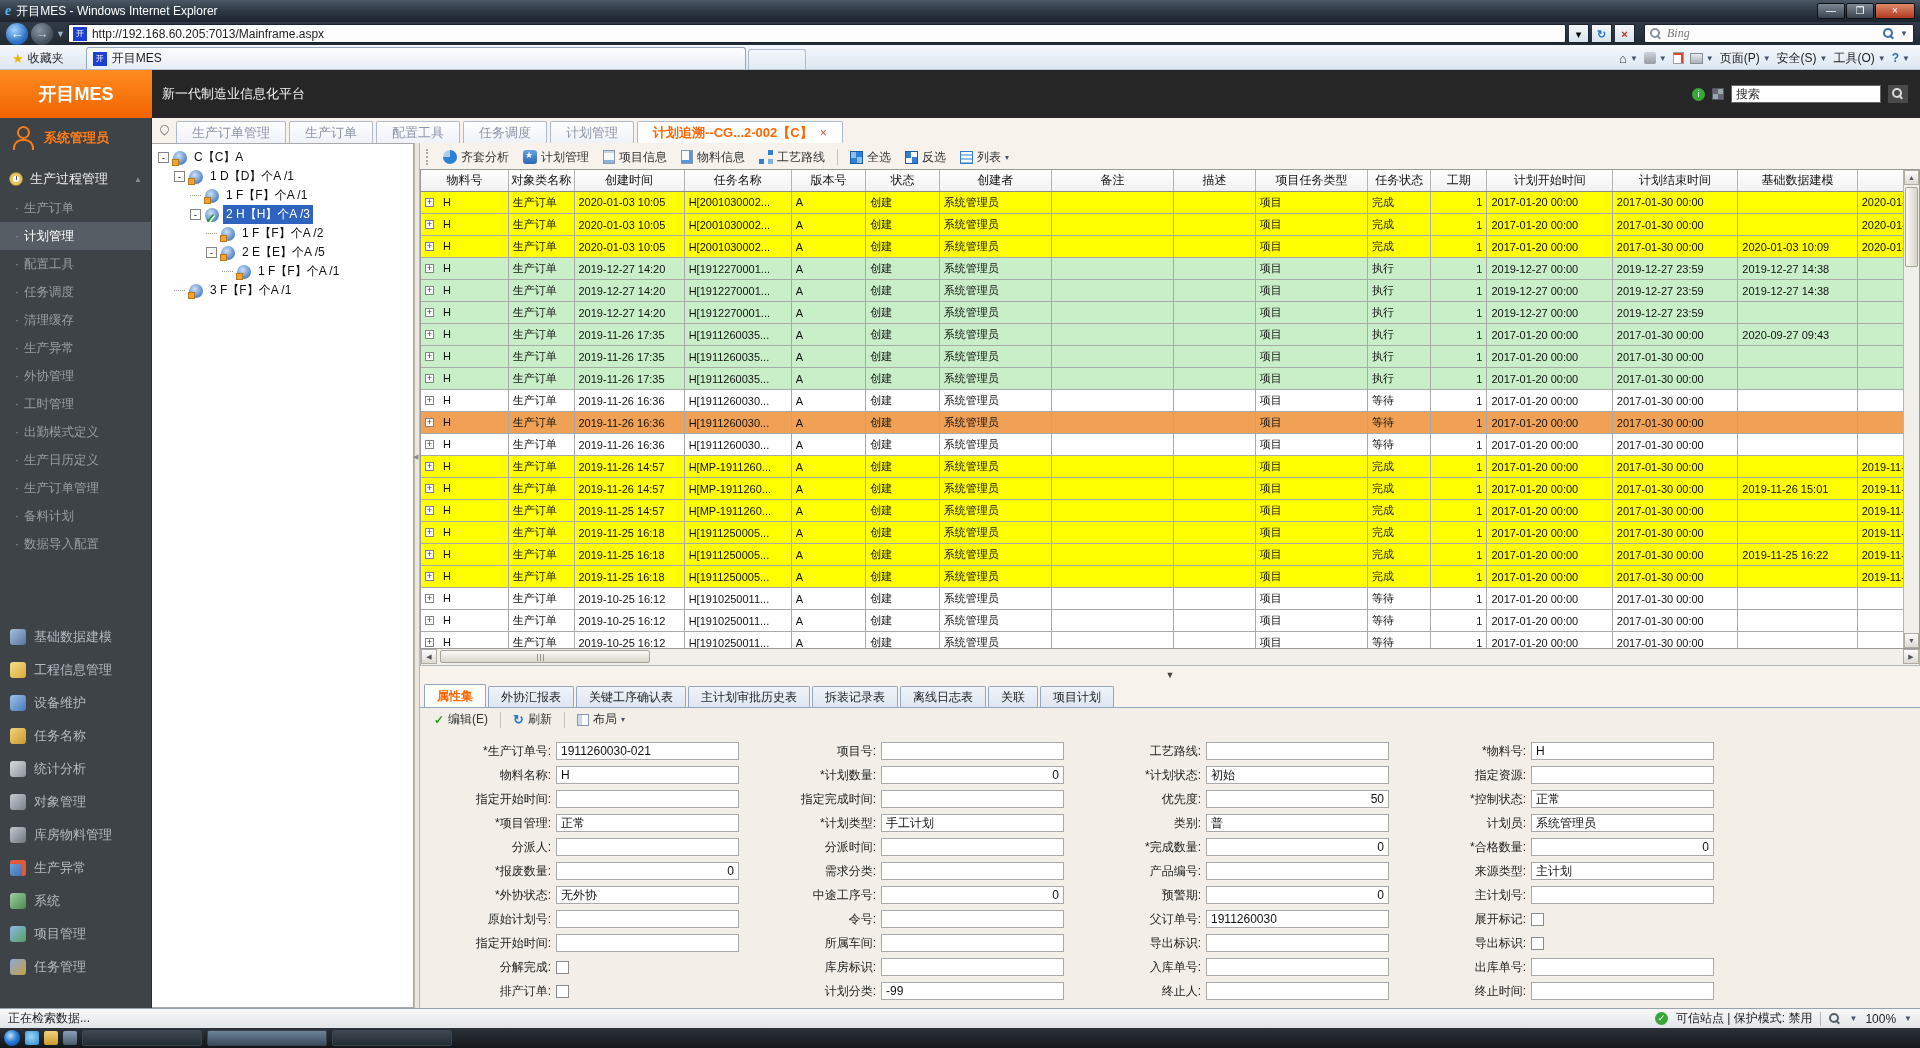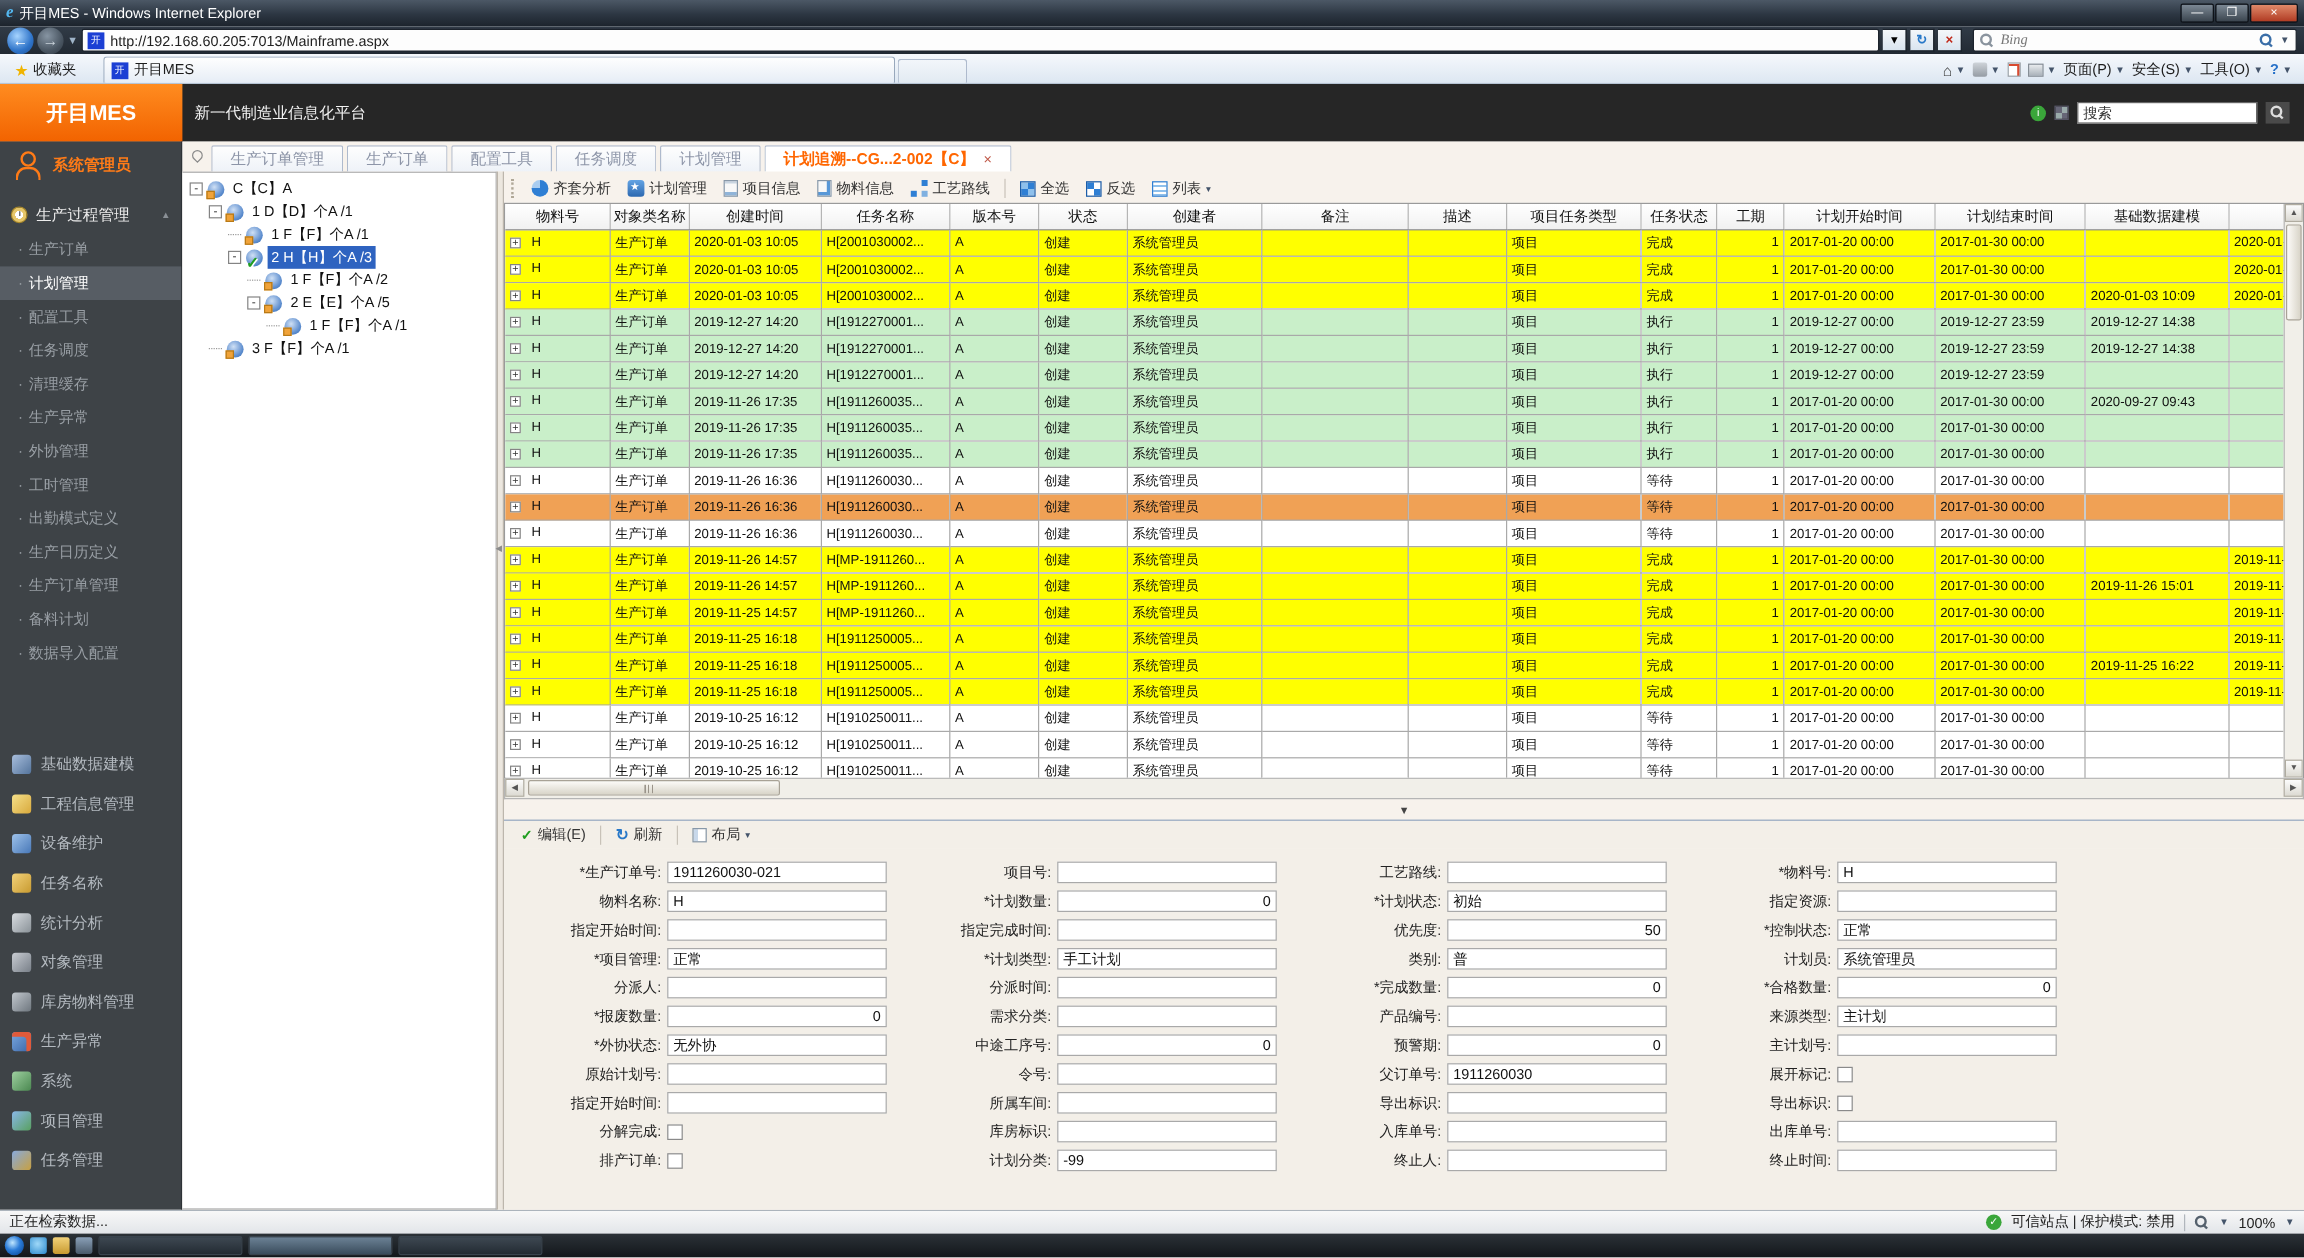--- a/index.html
+++ b/index.html
@@ -916,20 +916,30 @@
             <span class="thumb"></span>
             <span class="sa dn">▼</span>
           </div>
         </div>
         <div class="hscroll">
           <span class="sa lt">◀</span>
           <span class="thumb"></span>
           <span class="sa rt">▶</span>
         </div>
         <div class="divider">▼</div>
+        <div class="btabs">
+            <div class="btab active">属性集</div>
+            <div class="btab">外协汇报表</div>
+            <div class="btab">关键工序确认表</div>
+            <div class="btab">主计划审批历史表</div>
+            <div class="btab">拆装记录表</div>
+            <div class="btab">离线日志表</div>
+            <div class="btab">关联</div>
+            <div class="btab">项目计划</div>
+          </div>
         <div class="btoolbar">
             <div class="tbtn">
               <span class="tb-ic edit-check-icon">✓</span>
               <span>编辑(E)</span>
             </div>
             <span class="tsep"></span>
             <div class="tbtn">
               <span class="tb-ic refresh-icon">↻</span>
               <span>刷新</span>
             </div>

